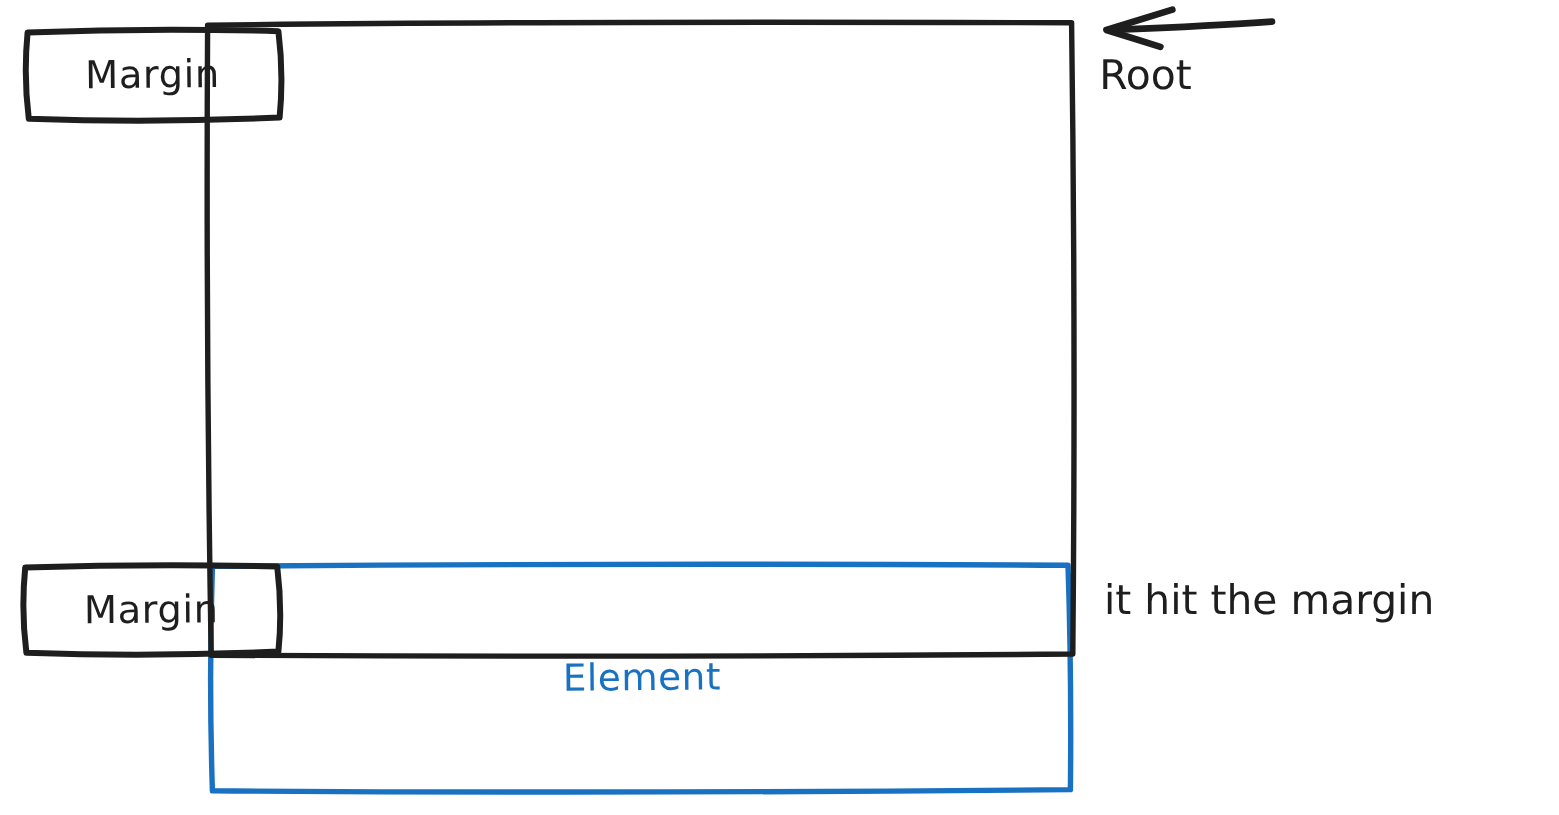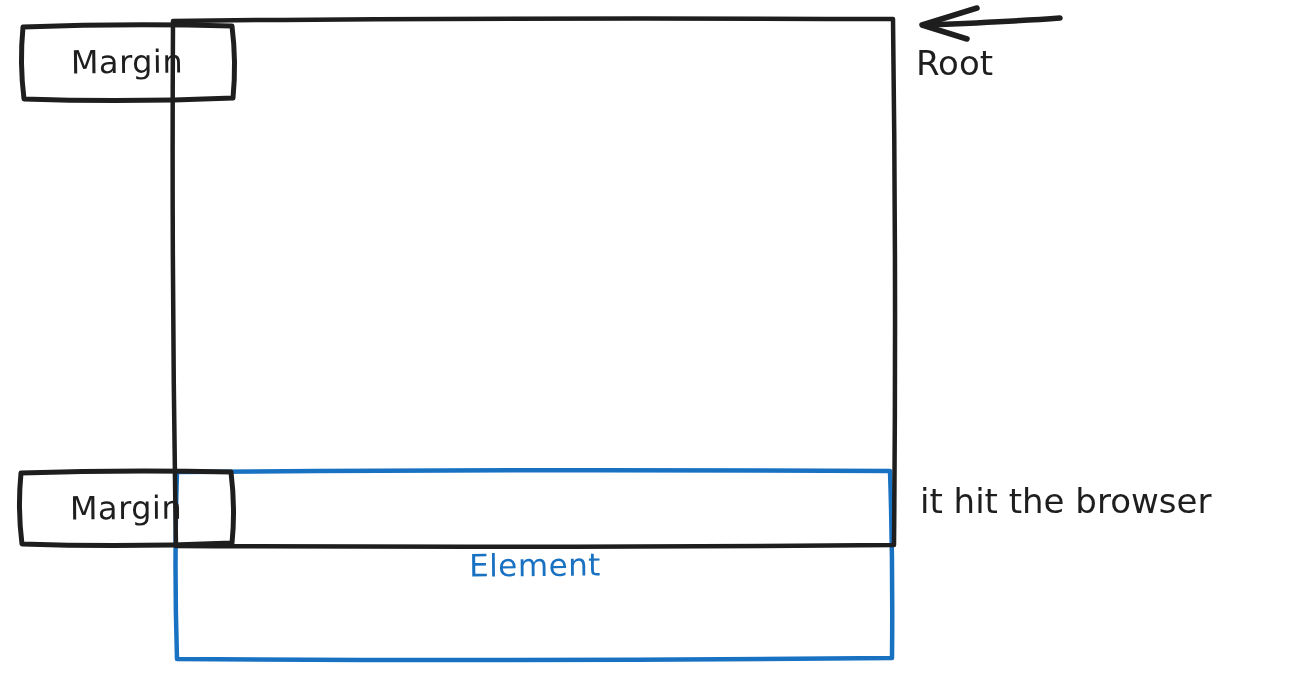--- a/index.html
+++ b/index.html
@@ -87,16 +87,16 @@
 
   <div class="label label-margin-bottom">Margin</div>
 
   <div class="label label-element">Element</div>
 
   <div class="note note-root">
     <div>Root</div>
   </div>
 
   <div class="note note-entry">
-    <div>it hit the browser</div>
+    <div>it hit the margin</div>
   </div>
 
 </div>
 
 </body></html>

